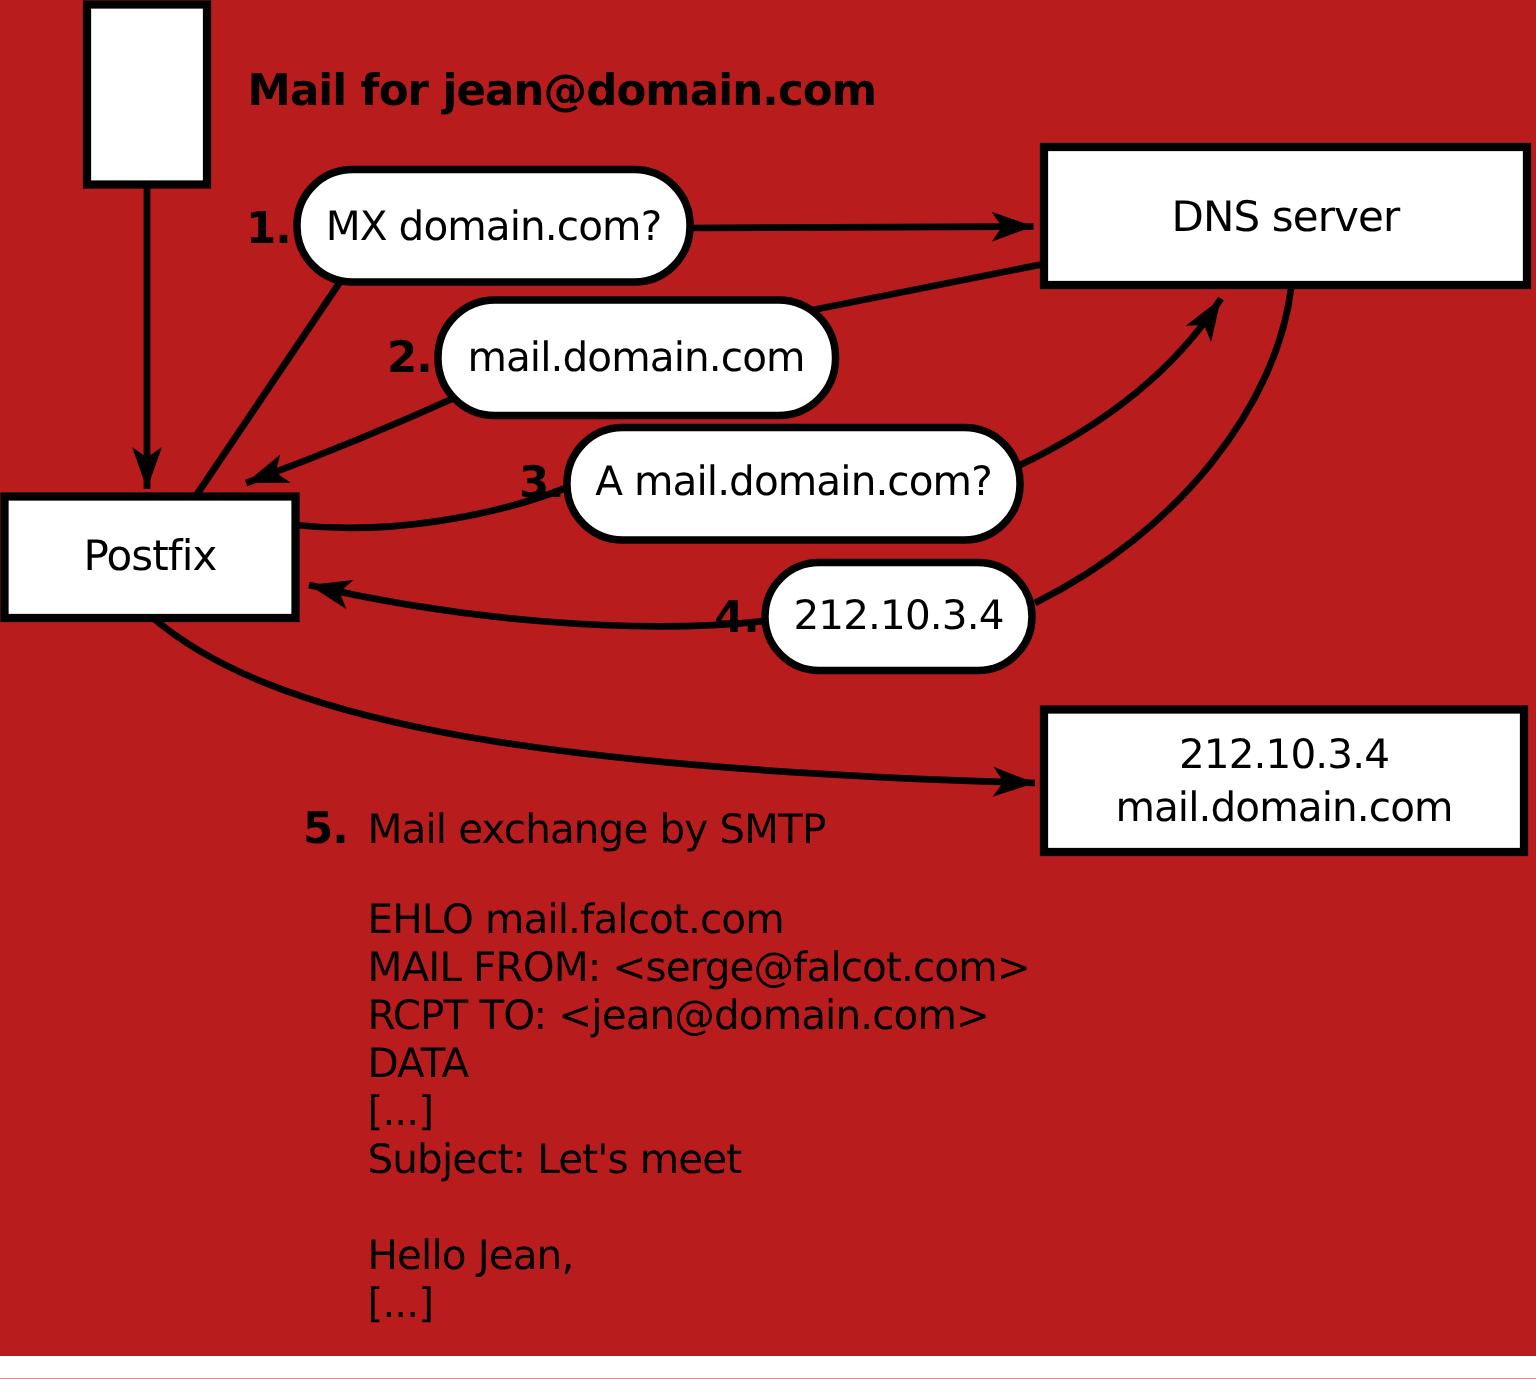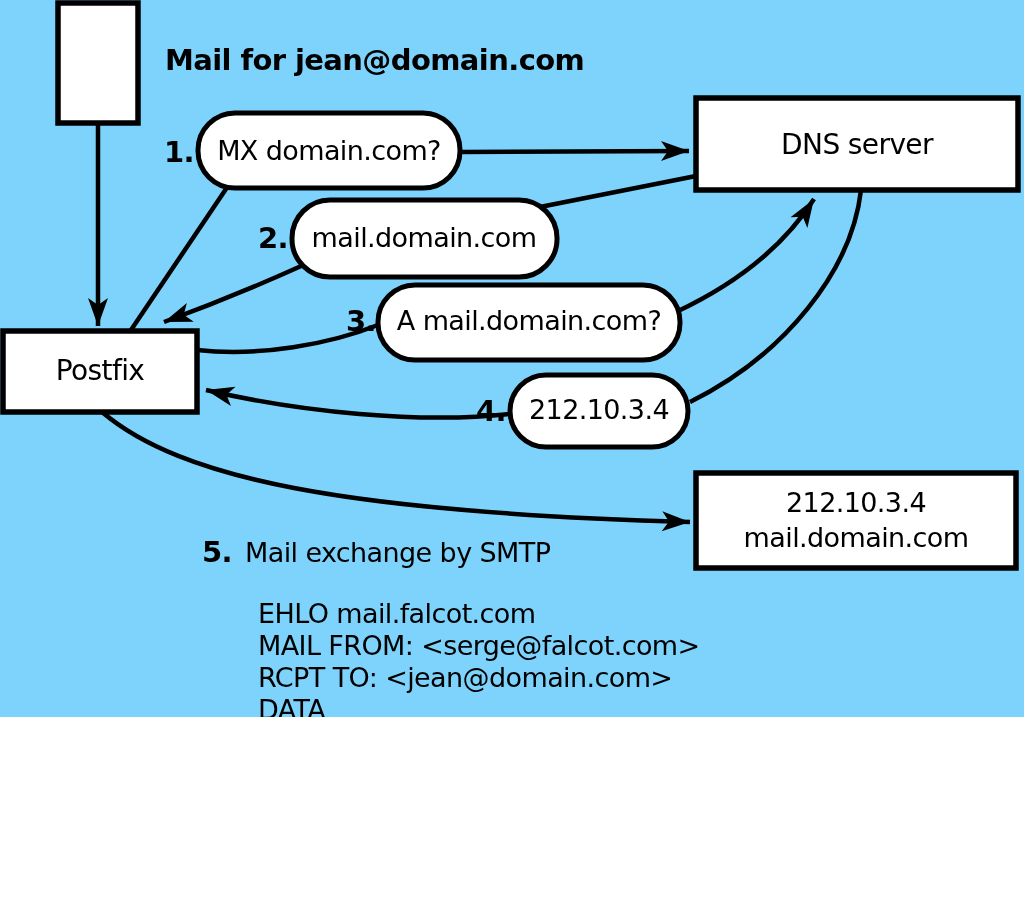--- a/index.html
+++ b/index.html
@@ -1,20 +1,20 @@
 <!DOCTYPE html>
 <html><head>
 <meta charset="utf-8">
 <style>
   html, body { margin: 0; padding: 0; background: #ffffff; }
   #canvas {
     position: relative;
     width: 1024px;
-    height: 717px;
-    background: #7dd3fc;
+    height: 904px;
+    background: #b91c1c;
     overflow: hidden;
     font-family: "DejaVu Sans", sans-serif;
     color: #000000;
   }
   svg { position: absolute; left: 0; top: 0; }
   svg text {
     font-family: "DejaVu Sans", sans-serif;
     fill: #000000;
     letter-spacing: -0.6px;
   }
@@ -29,21 +29,20 @@
   .conn         { fill: none; stroke: #000000; stroke-width: 4.5px; }
   #smtp-transcript {
     position: absolute;
     left: 245px;
     top: 598px;
     font-size: 27px;
     line-height: 32px;
     letter-spacing: -0.6px;
     white-space: pre;
     color: #000000;
-    margin-left: 13px;
   }
 </style>
 </head>
 <body>
 
 <div id="canvas">
 
   <svg width="1024" height="919" viewBox="0 0 1024 919">
     <defs>
       <marker id="arrow" viewBox="0 0 32 24" refX="30" refY="12" markerWidth="32" markerHeight="24" markerUnits="userSpaceOnUse" orient="auto">

